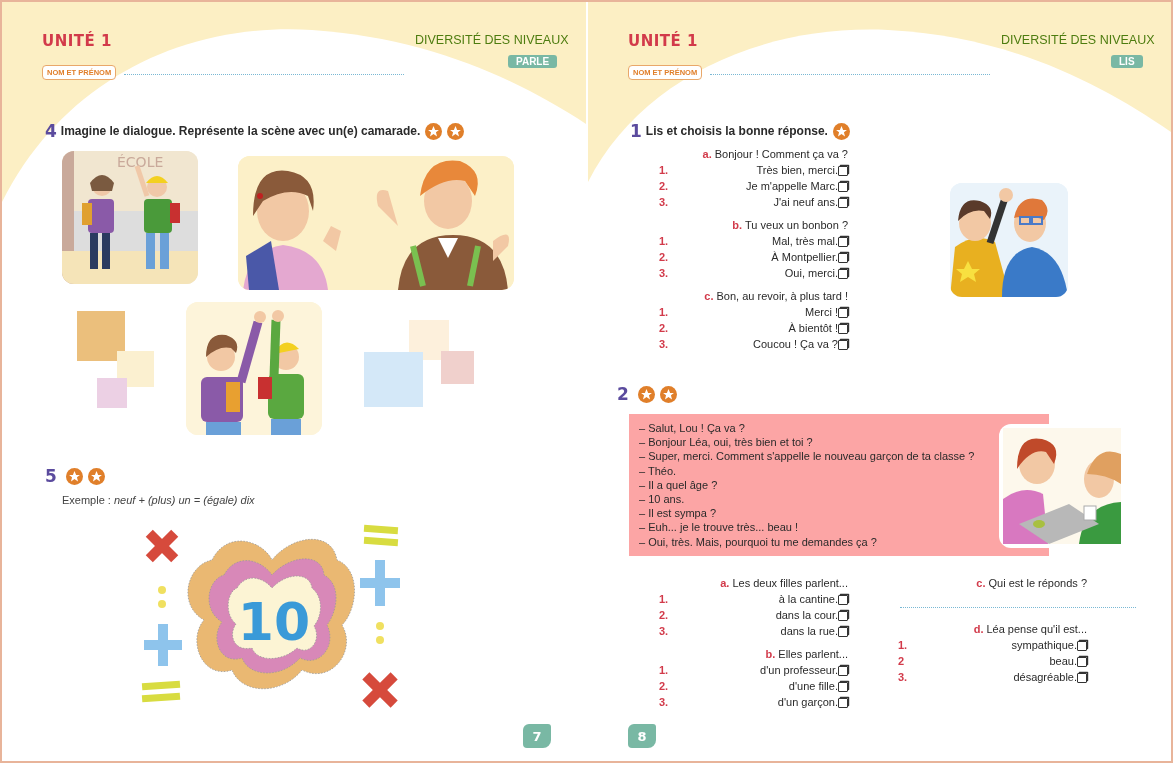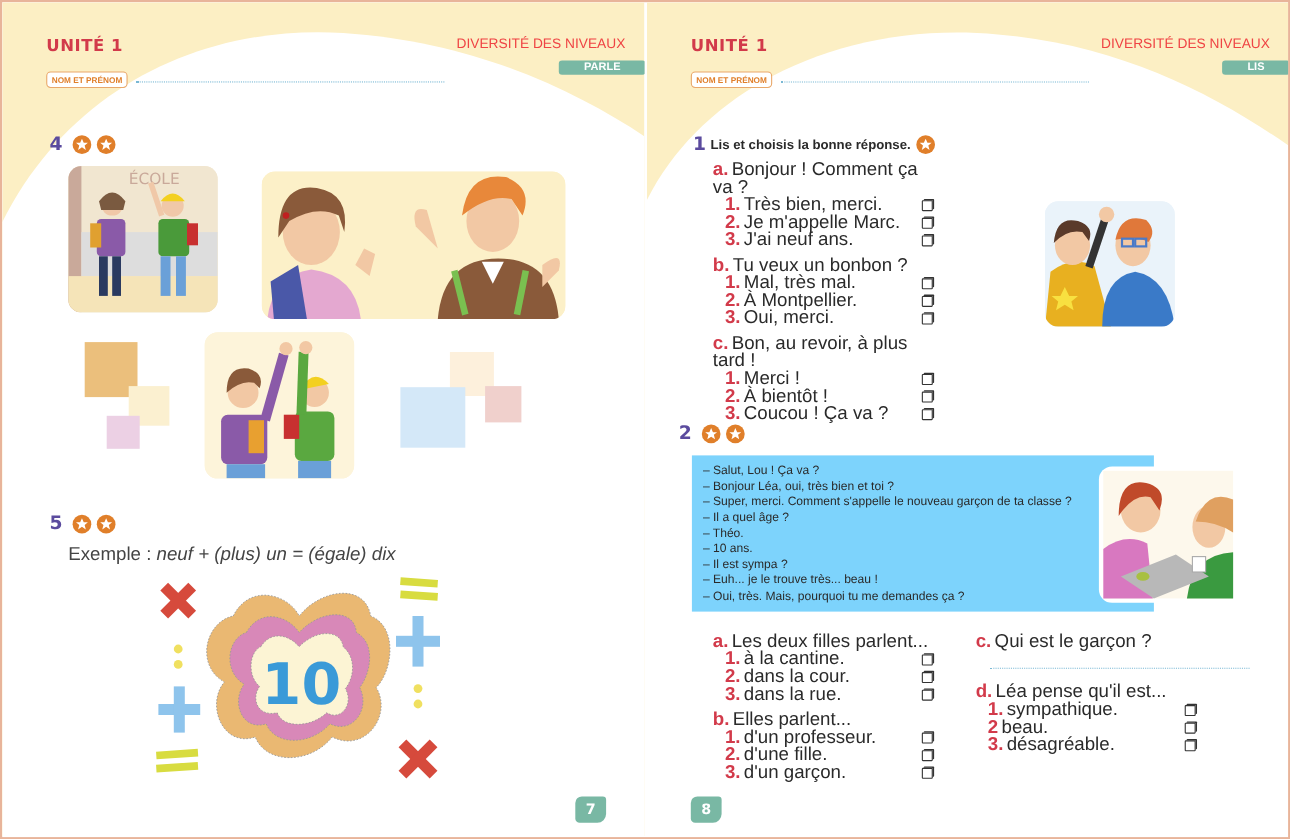--- a/index.html
+++ b/index.html
@@ -3,37 +3,37 @@
 <meta charset="utf-8">
 <style>
   html,body{margin:0;padding:0;}
   body{width:1173px;height:763px;position:relative;overflow:hidden;background:#fff;font-family:"Liberation Sans",sans-serif;color:#2a2a2a;}
   .frame{position:absolute;left:0;top:0;width:1169px;height:759px;border:2px solid #e8b49a;}
   .page{position:absolute;top:2px;height:758px;overflow:hidden;}
   .page.left{left:2px;width:584px;}
   .page.right{left:588px;width:583px;}
   .bg{position:absolute;left:0;top:0;width:100%;height:100%;}
   .unite{position:absolute;top:30px;font-family:"DejaVu Sans",sans-serif;font-weight:bold;font-size:15px;color:#d23a4a;letter-spacing:0.5px;}
-  .divers{position:absolute;top:31px;font-size:12.5px;color:#ef4444;}
-  .badge{position:absolute;top:53px;background:#79b8a4;color:#fff;font-size:10px;font-weight:bold;padding:1px 23px;border-radius:3px;}
+  .divers{position:absolute;top:31px;font-size:12.5px;color:#4d7c0f;}
+  .badge{position:absolute;top:53px;background:#79b8a4;color:#fff;font-size:10px;font-weight:bold;padding:1px 8px;border-radius:3px;}
   .nom{position:absolute;top:63px;border:1px solid #e9a86a;border-radius:4px;font-size:7.5px;font-weight:bold;color:#e07f2a;padding:2px 4px;background:#fff;}
   .dotline{position:absolute;top:72px;height:0;border-top:1px dotted #79b8d4;}
   .ex-num{font-family:"DejaVu Sans",sans-serif;font-size:17px;color:#5b4b9e;font-weight:bold;margin-right:4px;}
   .ex-title{position:absolute;font-size:12px;font-weight:bold;color:#2a2a2a;display:flex;align-items:center;white-space:nowrap;}
   .star{display:inline-block;width:17px;height:17px;border-radius:50%;background:#e07f2a;margin-left:5px;position:relative;}
   .star svg{position:absolute;left:2px;top:2px;}
   .pic{position:absolute;border-radius:12px;overflow:hidden;}
   .sq{position:absolute;}
-  .q{position:absolute;font-size:17px;line-height:16px;}
+  .q{position:absolute;font-size:11px;line-height:16px;text-align:right;}
   .q .lab{color:#d23a4a;font-weight:bold;margin-right:3px;}
   .opt{display:flex;padding-left:11px;}
   .opt .t{flex:1;}
   .box{display:inline-block;width:8px;height:8px;border:1.3px solid #333;border-radius:1px;margin-top:4px;box-shadow:1.5px -1.5px 0 -0.3px #333;}
   .q .gap{height:7px;}
-  .dialog{position:absolute;left:41px;top:412px;width:420px;height:142px;background:#7dd3fc;}
+  .dialog{position:absolute;left:41px;top:412px;width:420px;height:142px;background:#fca5a5;}
   .dialog-lines{position:absolute;left:10px;top:7px;font-size:11px;line-height:14.2px;}
   .pagenum{position:absolute;top:722px;width:28px;height:24px;background:#79b8a4;color:#fff;font-family:"DejaVu Sans",sans-serif;font-weight:bold;font-size:13px;display:flex;align-items:center;justify-content:center;border-radius:6px 3px 8px 4px;}
 </style>
 </head>
 <body>
 
 <div class="frame"></div>
 
 <div class="page left">
   <svg class="bg" width="584" height="758" viewBox="0 0 584 758">
@@ -42,20 +42,21 @@
   </svg>
 
   <div class="unite" style="left:40px;">UNITÉ 1</div>
   <div class="divers" style="left:413px;">DIVERSITÉ DES NIVEAUX</div>
   <div class="badge" style="left:506px;">PARLE</div>
   <div class="nom" style="left:40px;">NOM ET PRÉNOM</div>
   <div class="dotline" style="left:122px;width:280px;"></div>
 
   <div class="ex-title" style="left:43px;top:119px;">
     <span class="ex-num">4</span>
+    <span>Imagine le dialogue. Représente la scène avec un(e) camarade.</span>
     <span class="star">
         <svg width="13" height="13" viewBox="0 0 24 24">
           <path d="M12 2l3 7h7l-5.5 4.5 2 7.5L12 16.5 5.5 21l2-7.5L2 9h7z" fill="#fff"></path>
         </svg>
       </span>
     <span class="star">
         <svg width="13" height="13" viewBox="0 0 24 24">
           <path d="M12 2l3 7h7l-5.5 4.5 2 7.5L12 16.5 5.5 21l2-7.5L2 9h7z" fill="#fff"></path>
         </svg>
       </span>
@@ -138,21 +139,21 @@
         <svg width="13" height="13" viewBox="0 0 24 24">
           <path d="M12 2l3 7h7l-5.5 4.5 2 7.5L12 16.5 5.5 21l2-7.5L2 9h7z" fill="#fff"></path>
         </svg>
       </span>
     <span class="star">
         <svg width="13" height="13" viewBox="0 0 24 24">
           <path d="M12 2l3 7h7l-5.5 4.5 2 7.5L12 16.5 5.5 21l2-7.5L2 9h7z" fill="#fff"></path>
         </svg>
       </span>
   </div>
-  <div style="position:absolute;left:60px;top:492px;font-size:17px;color:#444;text-align:center;">
+  <div style="position:absolute;left:60px;top:492px;font-size:11px;color:#444;text-align:center;">
     <span>Exemple :</span>
     <i>neuf + (plus) un = (égale) dix</i>
   </div>
 
   <svg style="position:absolute;left:130px;top:518px;" width="280" height="200" viewBox="0 0 280 200">
 
     <g transform="translate(30,26) rotate(45)">
         <rect x="-18" y="-5" width="36" height="10" fill="#d64a3c"></rect>
         <rect x="-5" y="-18" width="10" height="36" fill="#d64a3c"></rect>
       </g>
@@ -299,22 +300,22 @@
           <path d="M12 2l3 7h7l-5.5 4.5 2 7.5L12 16.5 5.5 21l2-7.5L2 9h7z" fill="#fff"></path>
         </svg>
       </span>
   </div>
 
   <div class="dialog">
     <div class="dialog-lines">
       <div>– Salut, Lou ! Ça va ?</div>
       <div>– Bonjour Léa, oui, très bien et toi ?</div>
       <div>– Super, merci. Comment s'appelle le nouveau garçon de ta classe ?</div>
+      <div>– Théo.</div>
       <div>– Il a quel âge ?</div>
-      <div>– Théo.</div>
       <div>– 10 ans.</div>
       <div>– Il est sympa ?</div>
       <div>– Euh... je le trouve très... beau !</div>
       <div>– Oui, très. Mais, pourquoi tu me demandes ça ?</div>
     </div>
     <div class="pic" style="left:370px;top:10px;width:126px;height:124px;background:#fff;">
       <svg width="126" height="124" viewBox="0 0 126 124">
         <rect x="4" y="4" width="118" height="116" fill="#fdf8ec"></rect>
         <path d="M4 120 l0 -45 q20 -15 40 -5 l5 50z" fill="#d878c0"></path>
         <ellipse cx="38" cy="40" rx="18" ry="20" fill="#f2c8a4"></ellipse>
@@ -359,21 +360,21 @@
         <span class="box"></span>
       </div>
     <div class="opt">
         <span class="lab">3.</span>
         <span class="t">d'un garçon.</span>
         <span class="box"></span>
       </div>
   </div>
 
   <div class="q" style="left:299px;top:573px;width:200px;">
-    <div><span class="lab">c.</span><span>Qui est le garçon ?</span></div>
+    <div><span class="lab">c.</span><span>Qui est le réponds ?</span></div>
   </div>
   <div class="dotline" style="left:312px;top:605px;width:236px;"></div>
   <div class="q" style="left:299px;top:619px;width:200px;">
     <div><span class="lab">d.</span><span>Léa pense qu'il est...</span></div>
     <div class="opt">
         <span class="lab">1.</span>
         <span class="t">sympathique.</span>
         <span class="box"></span>
       </div>
     <div class="opt">

